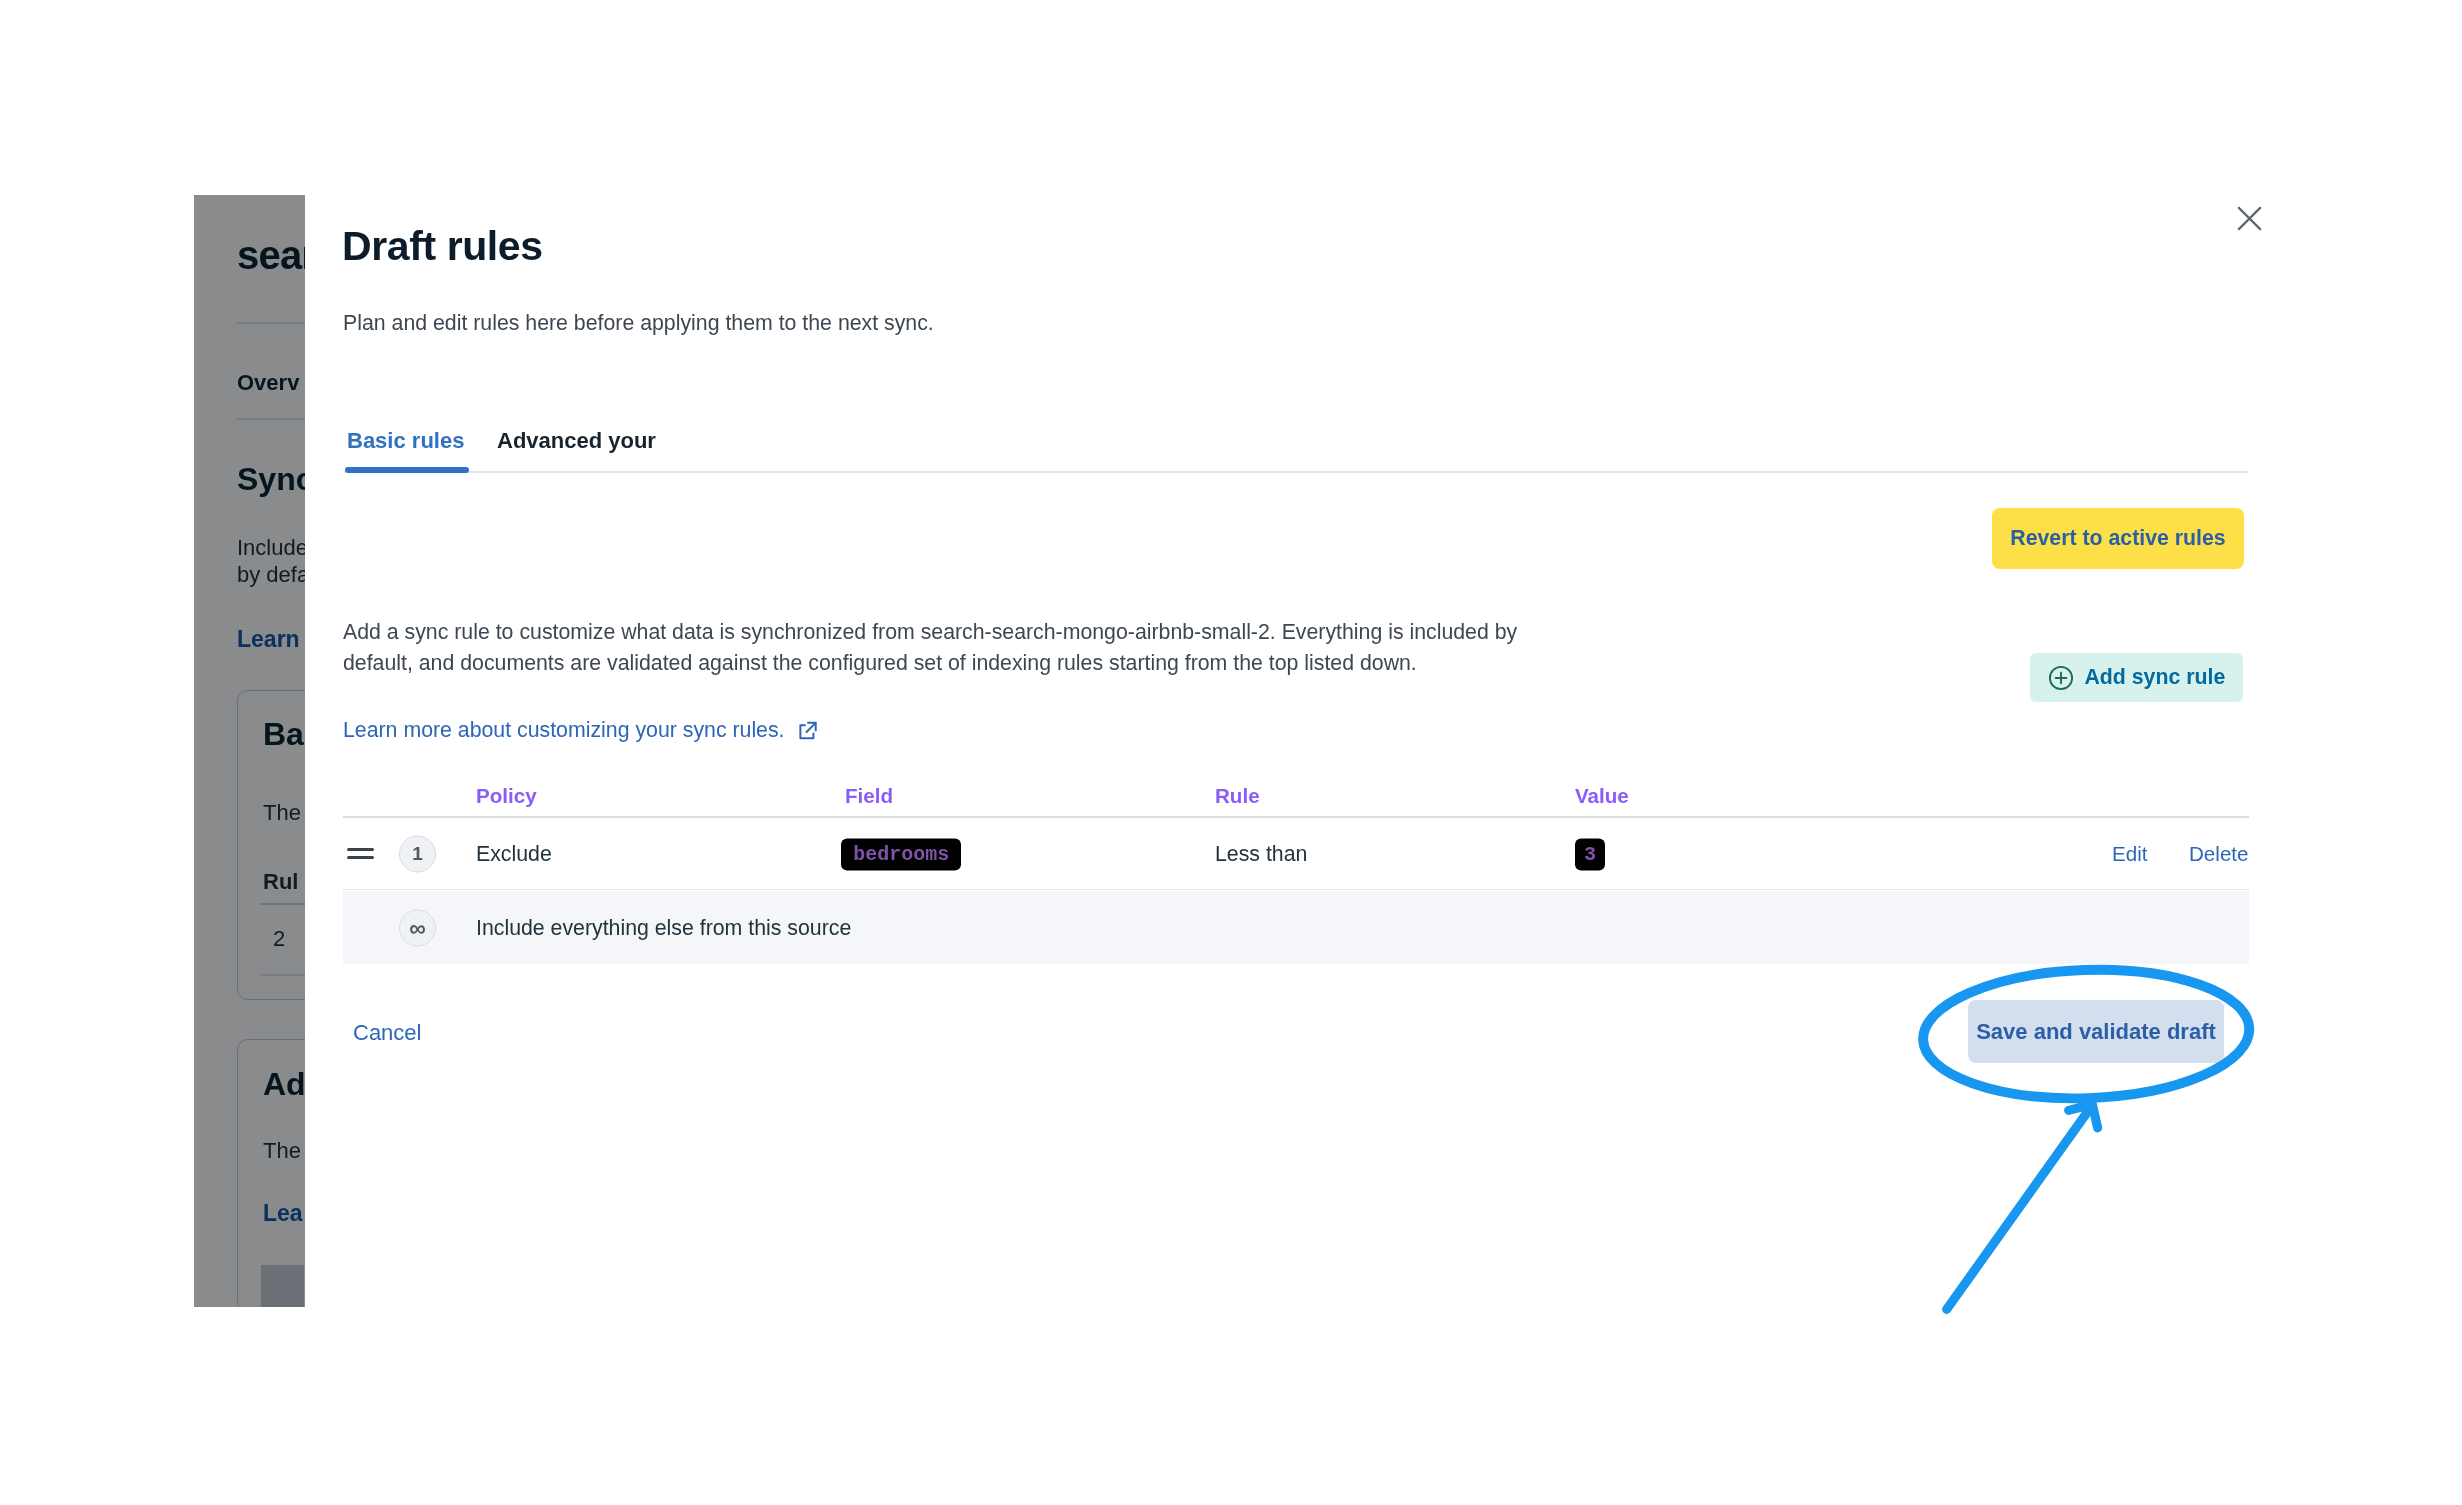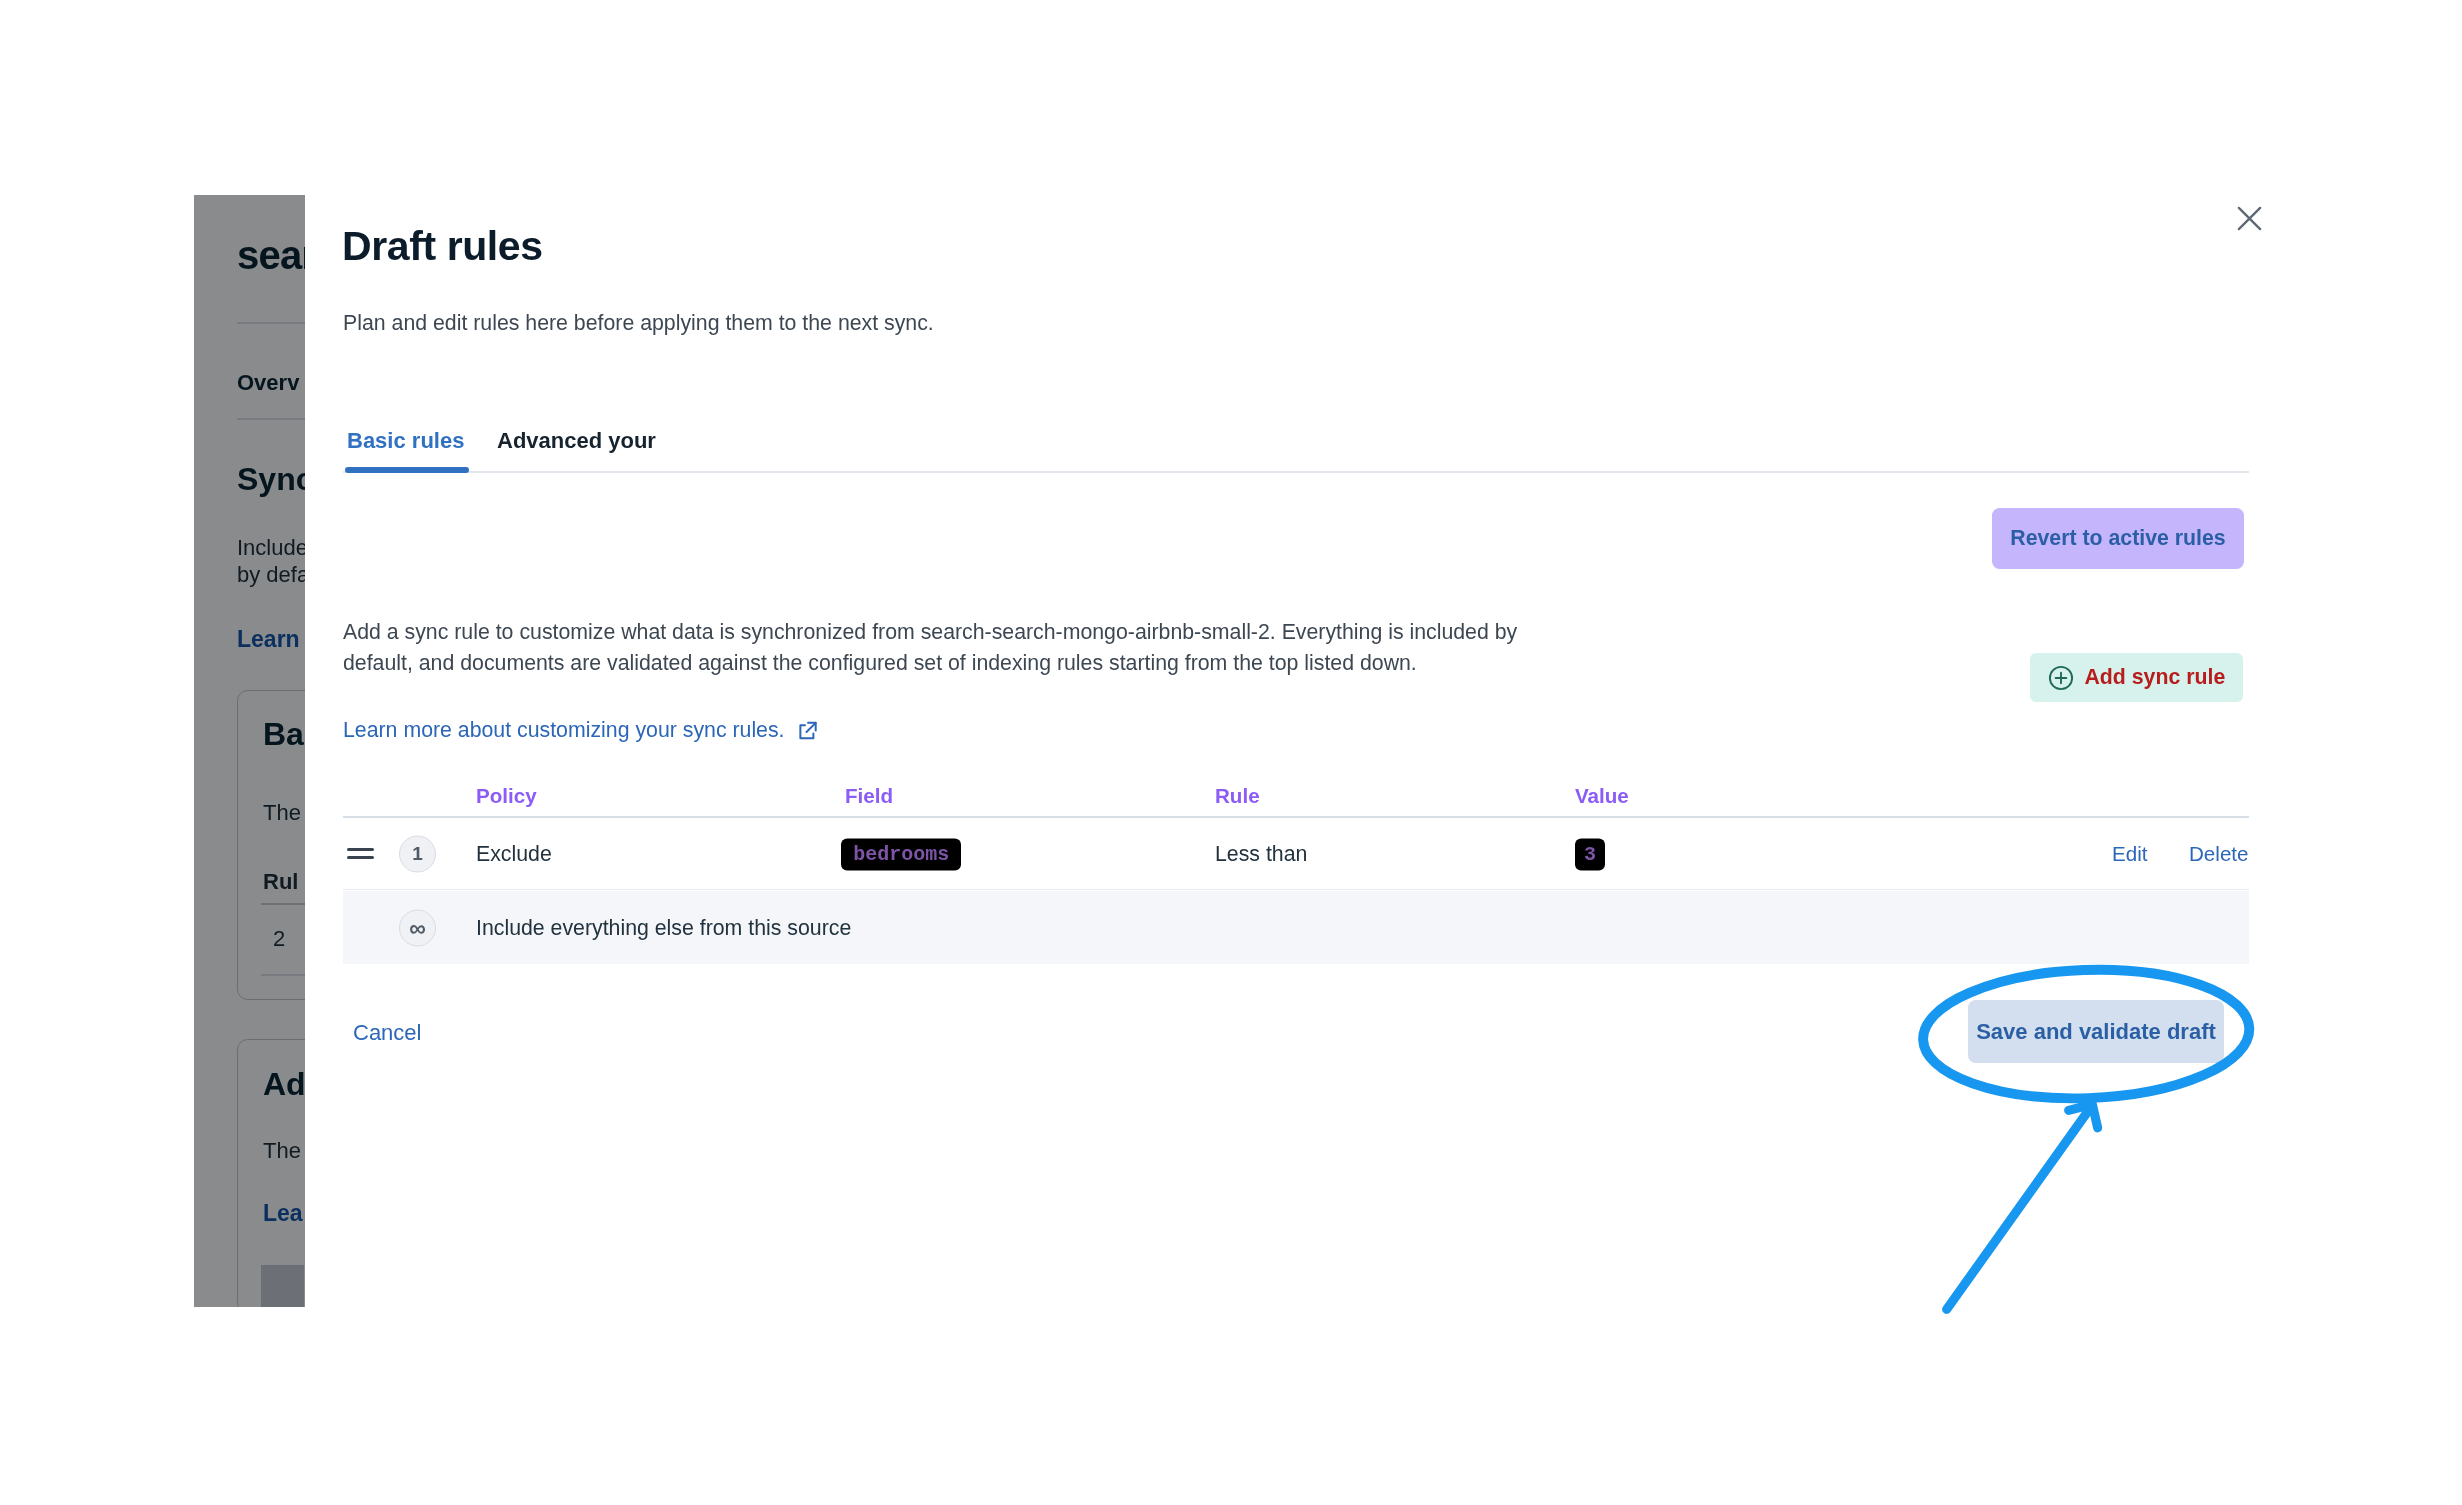--- a/index.html
+++ b/index.html
@@ -26,22 +26,22 @@
   .modal-title { left:342px; top:223px; font-size:41px; font-weight:700; color:#0c1c2a; letter-spacing:-0.4px; }
   .modal-desc { left:343px; top:311px; font-size:21.3px; color:#3d4752; }
 
   .tab { font-size:22px; font-weight:700; white-space:nowrap; cursor:pointer; }
   .tab.active { color:#3171c1; }
   .tab.inactive { color:#17242f; }
   .tab-underline { left:345px; top:467px; width:124px; height:6.1px; background:#3171c1; border-radius:3px; z-index:2; }
   .tabs-border { left:343px; top:471px; width:1906px; height:1.5px; background:#e2e6ec; }
 
   .btn { display:flex; align-items:center; justify-content:center; border:none; cursor:pointer; font-family:"Liberation Sans", sans-serif; }
-  #revert-btn { left:1992px; top:508px; width:252px; height:61px; border-radius:7.6px; background:#c4b5fd; color:#2b5fa5; font-size:21.3px; font-weight:600; }
-  #add-rule-btn { left:2030px; top:653px; width:213px; height:49px; border-radius:6.1px; background:#d7f2ec; color:#b91c1c; font-size:21.3px; font-weight:600; gap:10.7px; }
+  #revert-btn { left:1992px; top:508px; width:252px; height:61px; border-radius:7.6px; background:#fde047; color:#2b5fa5; font-size:21.3px; font-weight:600; }
+  #add-rule-btn { left:2030px; top:653px; width:213px; height:49px; border-radius:6.1px; background:#d7f2ec; color:#0369a1; font-size:21.3px; font-weight:600; gap:10.7px; }
   #save-btn { left:1968px; top:1000px; width:256px; height:63px; border-radius:7.6px; background:#d3dfee; color:#2b5fa5; font-size:22px; font-weight:600; }
 
   .intro { left:343px; top:617px; font-size:21.3px; color:#3d4752; line-height:30.5px; }
   .link { color:#2b66b8; font-weight:400; cursor:pointer; }
   #learn-link { left:343px; top:718px; font-size:21.3px; display:inline-flex; align-items:center; gap:10.7px; }
   #cancel-link { left:353px; top:1020px; font-size:22px; }
 
   
   #rules-table { left:343px; top:784px; width:1906px; height:181px; }
   .th { position:absolute; top:0; font-size:20.6px; font-weight:700; color:#8b5cf6; }

